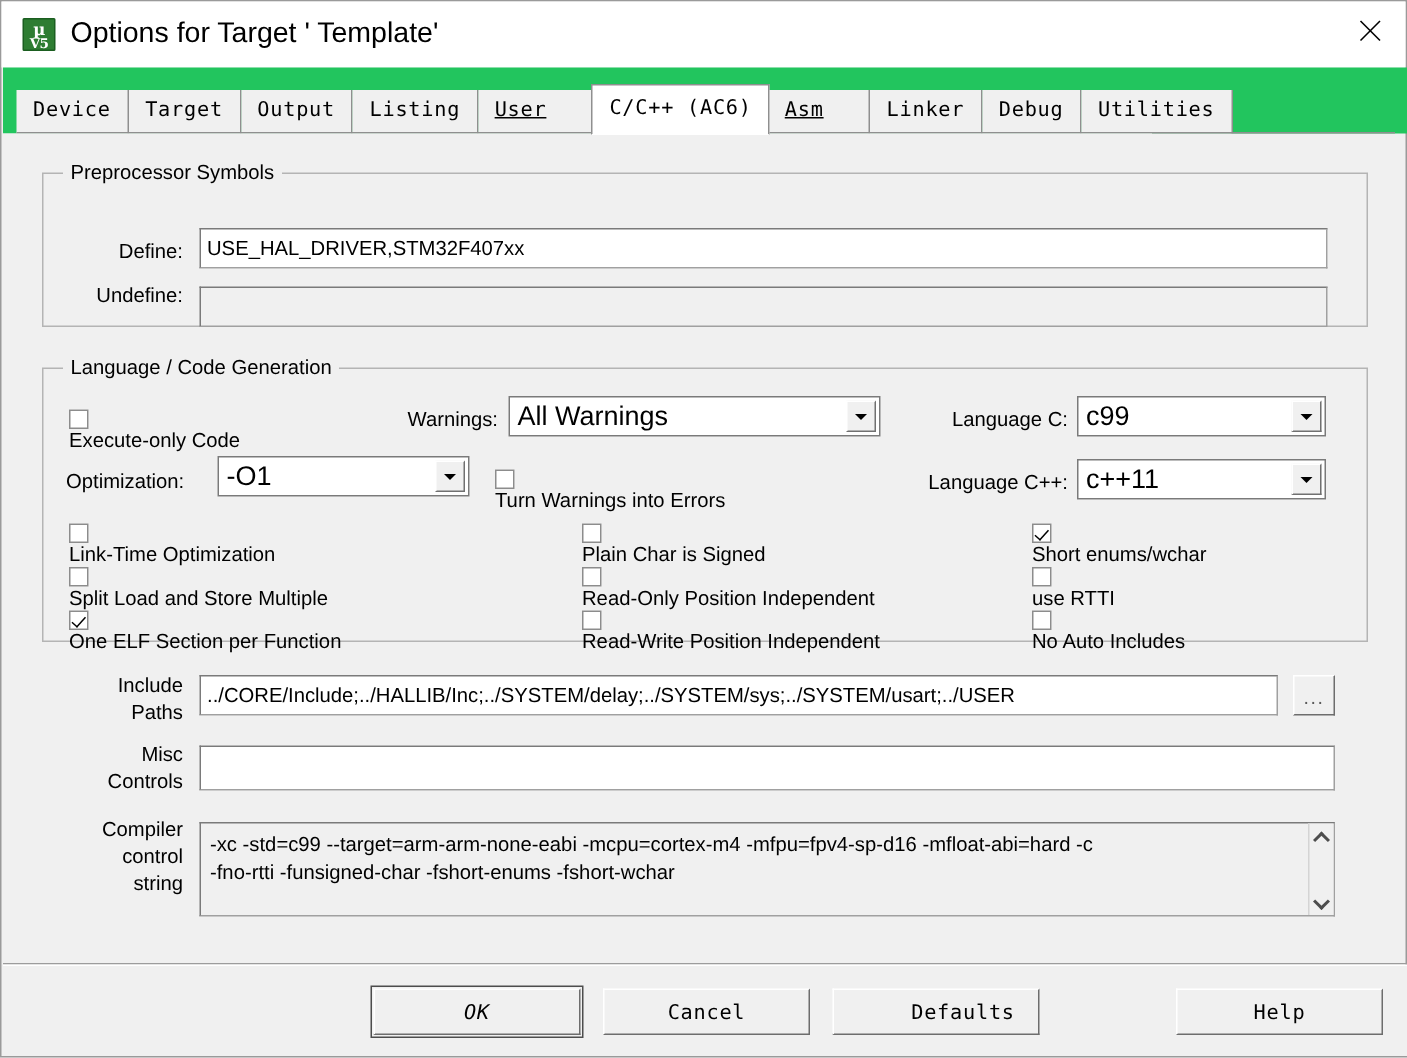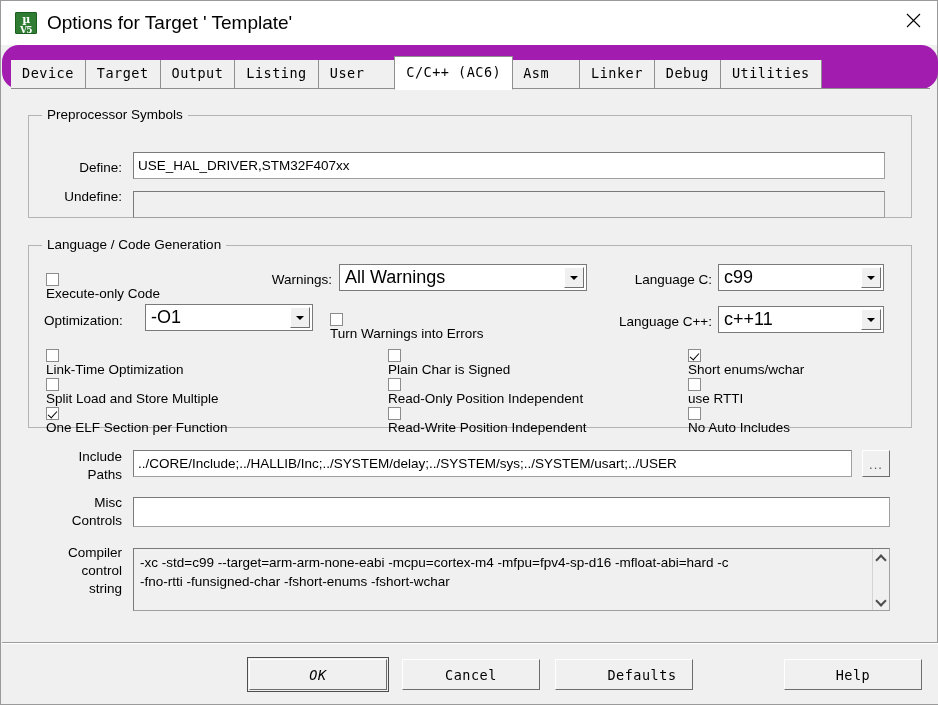--- a/index.html
+++ b/index.html
@@ -73,22 +73,21 @@
     display: flex; align-items: center; justify-content: center;
     cursor: default;
   }
   #close-btn svg { display: block; }
 
   
   #tabstrip {
     position: absolute;
     left: 1px; top: 44px;
     width: 936px; height: 44px;
-    background: #a21caf;
-    border-radius: 17px;
+    background: #22c55e;
   }
   #tabs {
     position: absolute;
     left: 9px; top: 14px;
     height: 30px;
     display: flex;
     align-items: flex-end;
   }
   .tab {
     font-family: "DejaVu Sans Mono", monospace;
@@ -97,21 +96,21 @@
     color: #000;
     background: #f0f0f0;
     padding: 4px 11px 6px 11px;
     border-right: 1px solid #8f8f8f;
     height: 19px;
     box-sizing: content-box;
     white-space: nowrap;
     line-height: 19px;
     cursor: default;
   }
-  .tab.wide { padding-right: 30px; }
+  .tab.wide { padding-right: 30px; text-decoration: underline; }
   .tab.active {
     background: #ffffff;
     border: 1px solid #8f8f8f;
     border-bottom: 1px solid #ffffff;
     margin: -3px -1px -1px -1px;
     padding-top: 6px;
     padding-bottom: 7px;
     position: relative;
     z-index: 3;
   }

